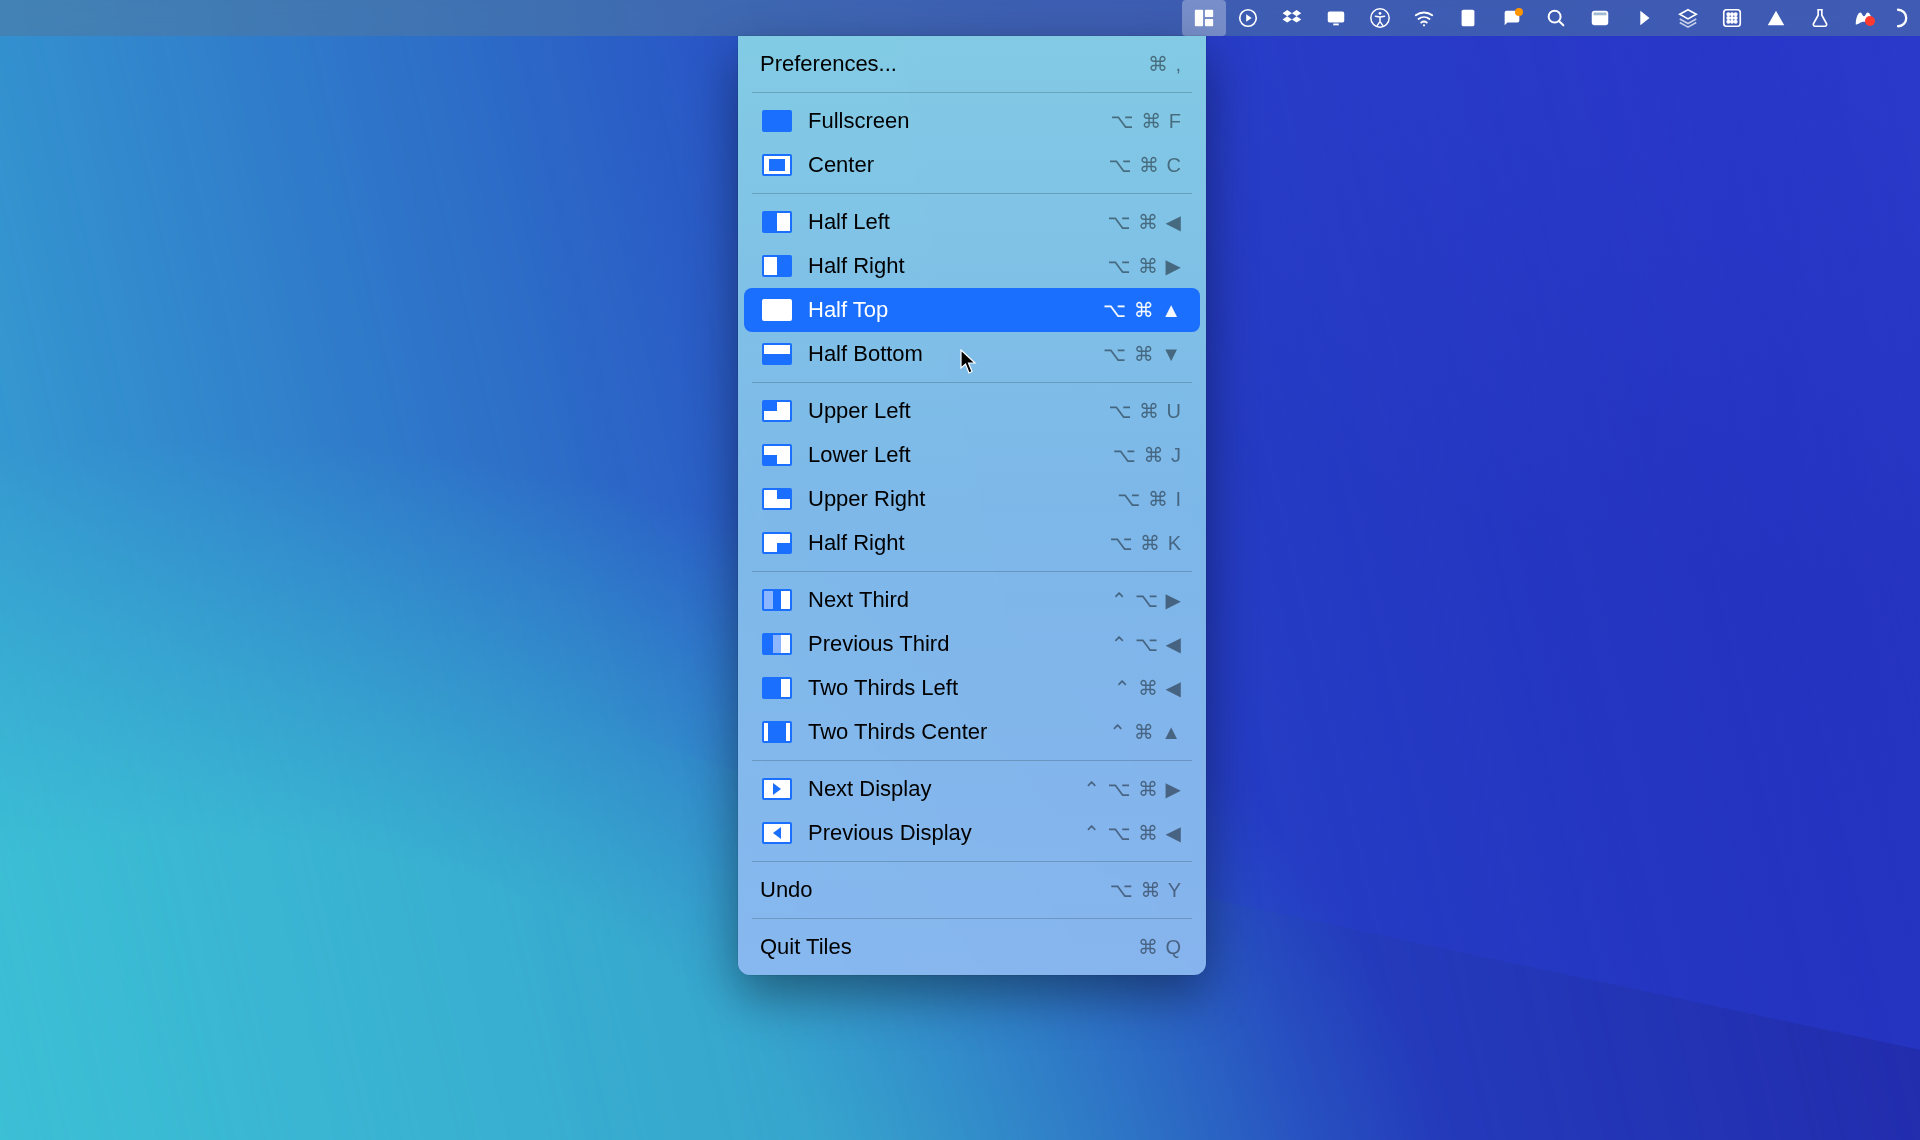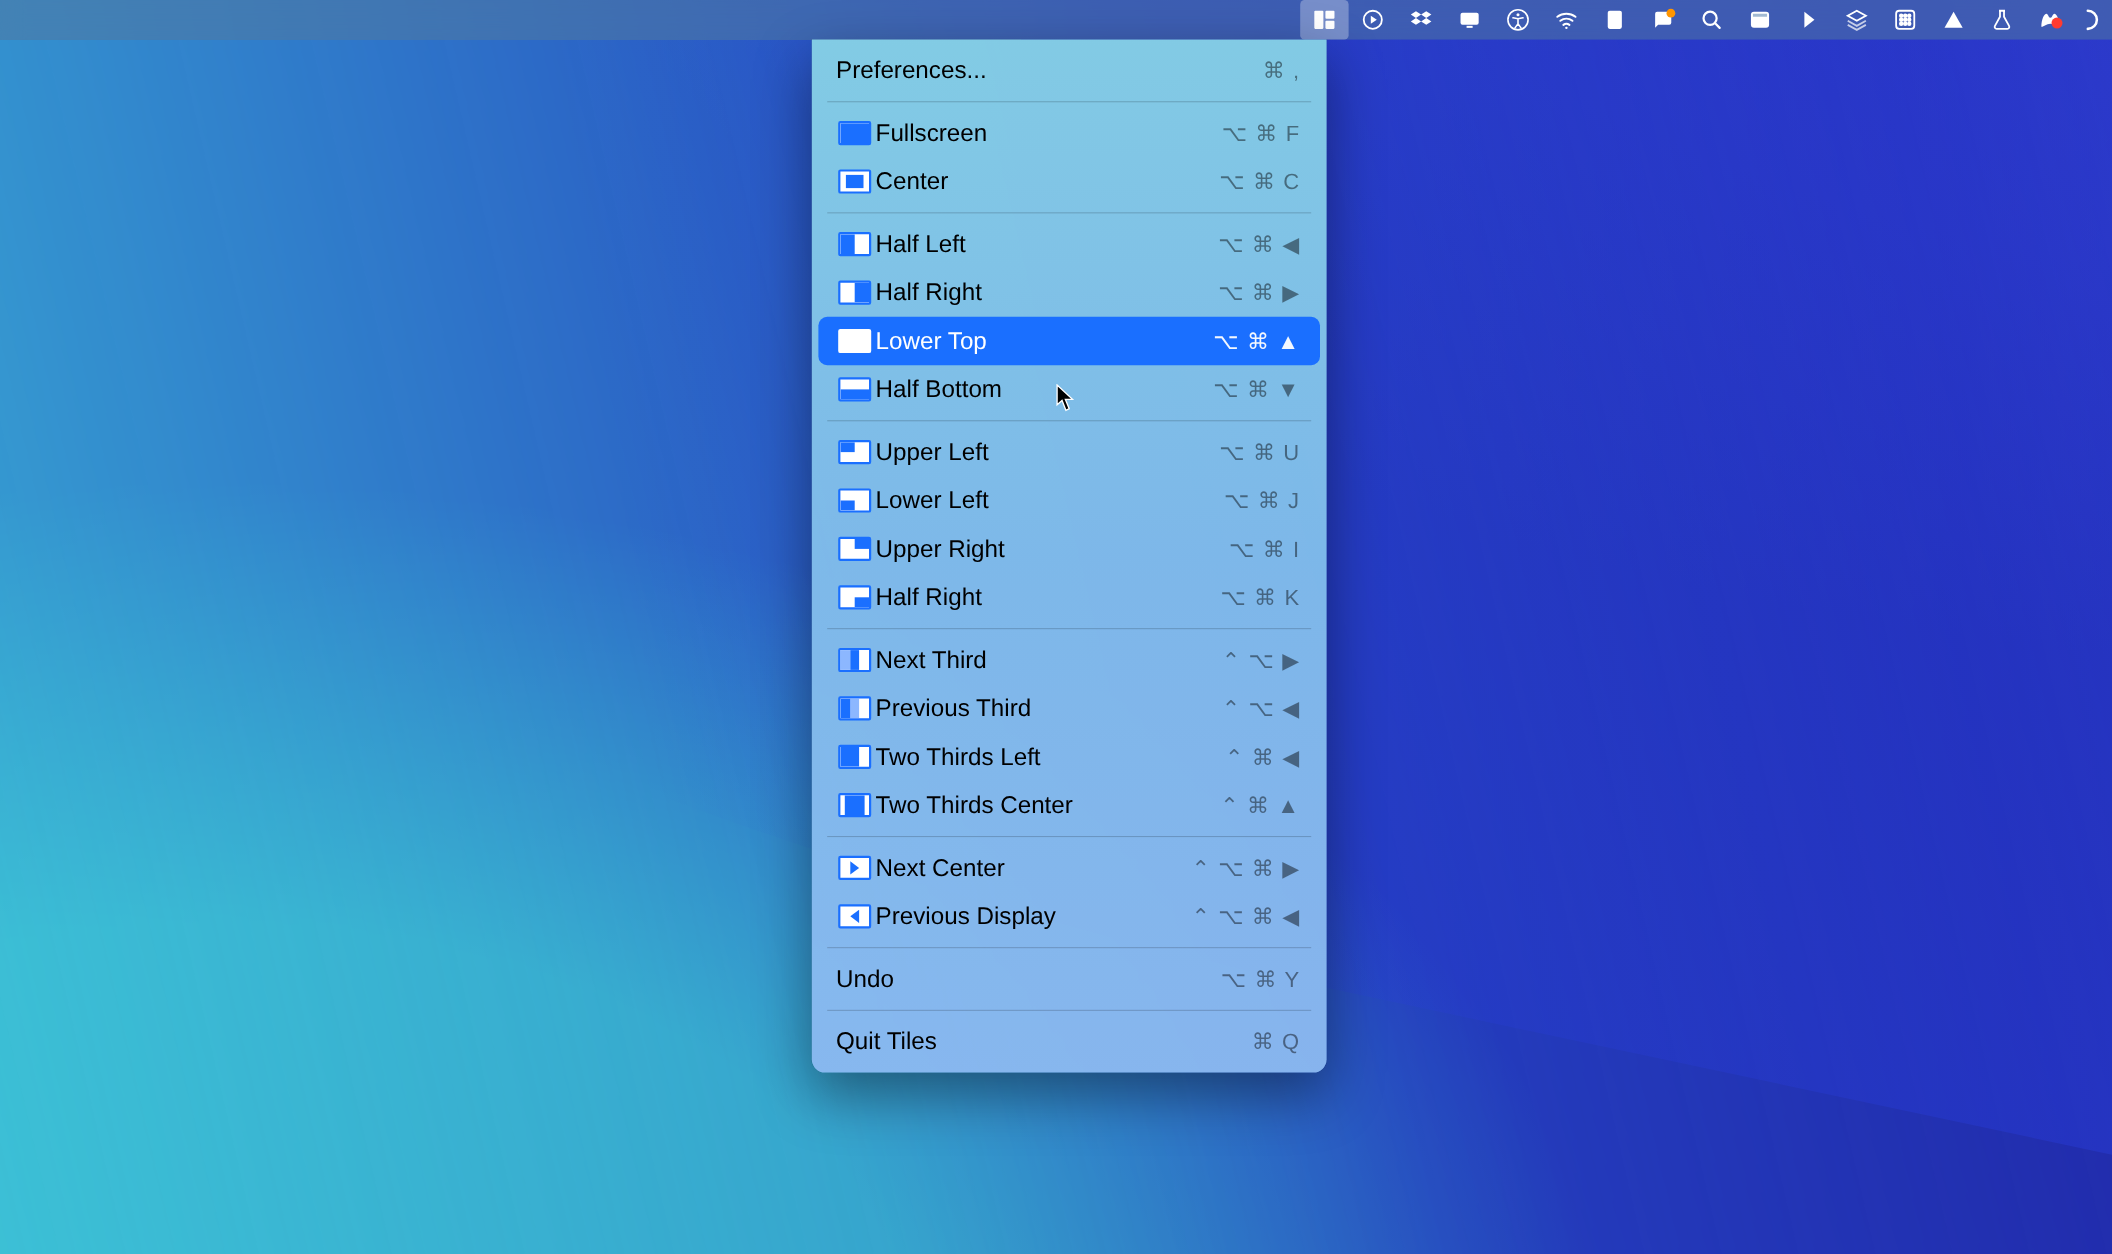--- a/index.html
+++ b/index.html
@@ -94,21 +94,21 @@
     box-shadow: 0 20px 50px rgba(0,0,0,0.4), 0 0 0 0.5px rgba(0,0,0,0.15);
     padding: 6px 0;
     font-size: 22px;
     color: #000;
   }
   .menu-row {
     display: flex;
     align-items: center;
     height: 44px;
     padding: 0 24px 0 22px;
-    gap: 2px;
+    gap: 14px;
     position: relative;
   }
   .menu-row.selected {
     background: #1a6fff;
     color: #fff;
     margin: 0 6px;
     border-radius: 8px;
     padding: 0 18px 0 16px;
   }
   .menu-row.no-icon { padding-left: 22px; }
@@ -347,21 +347,21 @@
       </span>
     <span class="menu-label">Half Right</span>
     <span class="menu-shortcut">⌥ ⌘ ▶</span>
   </div>
   <div class="menu-row selected">
     <span class="menu-icon">
         <span class="tile">
           <span class="fill" style="left:0;right:0;top:0;height:50%"></span>
         </span>
       </span>
-    <span class="menu-label">Lower Top</span>
+    <span class="menu-label">Half Top</span>
     <span class="menu-shortcut">⌥ ⌘ ▲</span>
   </div>
   <div class="menu-row">
     <span class="menu-icon">
         <span class="tile">
           <span class="fill" style="left:0;right:0;bottom:0;height:50%"></span>
         </span>
       </span>
     <span class="menu-label">Half Bottom</span>
     <span class="menu-shortcut">⌥ ⌘ ▼</span>
@@ -450,21 +450,21 @@
   <div class="menu-sep"></div>
 
   <div class="menu-row">
     <span class="menu-icon">
         <span class="arrow-icon">
           <svg viewBox="0 0 16 16" fill="#1a6fff">
             <path d="M4 2l8 6-8 6z"></path>
           </svg>
         </span>
       </span>
-    <span class="menu-label">Next Center</span>
+    <span class="menu-label">Next Display</span>
     <span class="menu-shortcut">⌃ ⌥ ⌘ ▶</span>
   </div>
   <div class="menu-row">
     <span class="menu-icon">
         <span class="arrow-icon">
           <svg viewBox="0 0 16 16" fill="#1a6fff">
             <path d="M12 2l-8 6 8 6z"></path>
           </svg>
         </span>
       </span>

